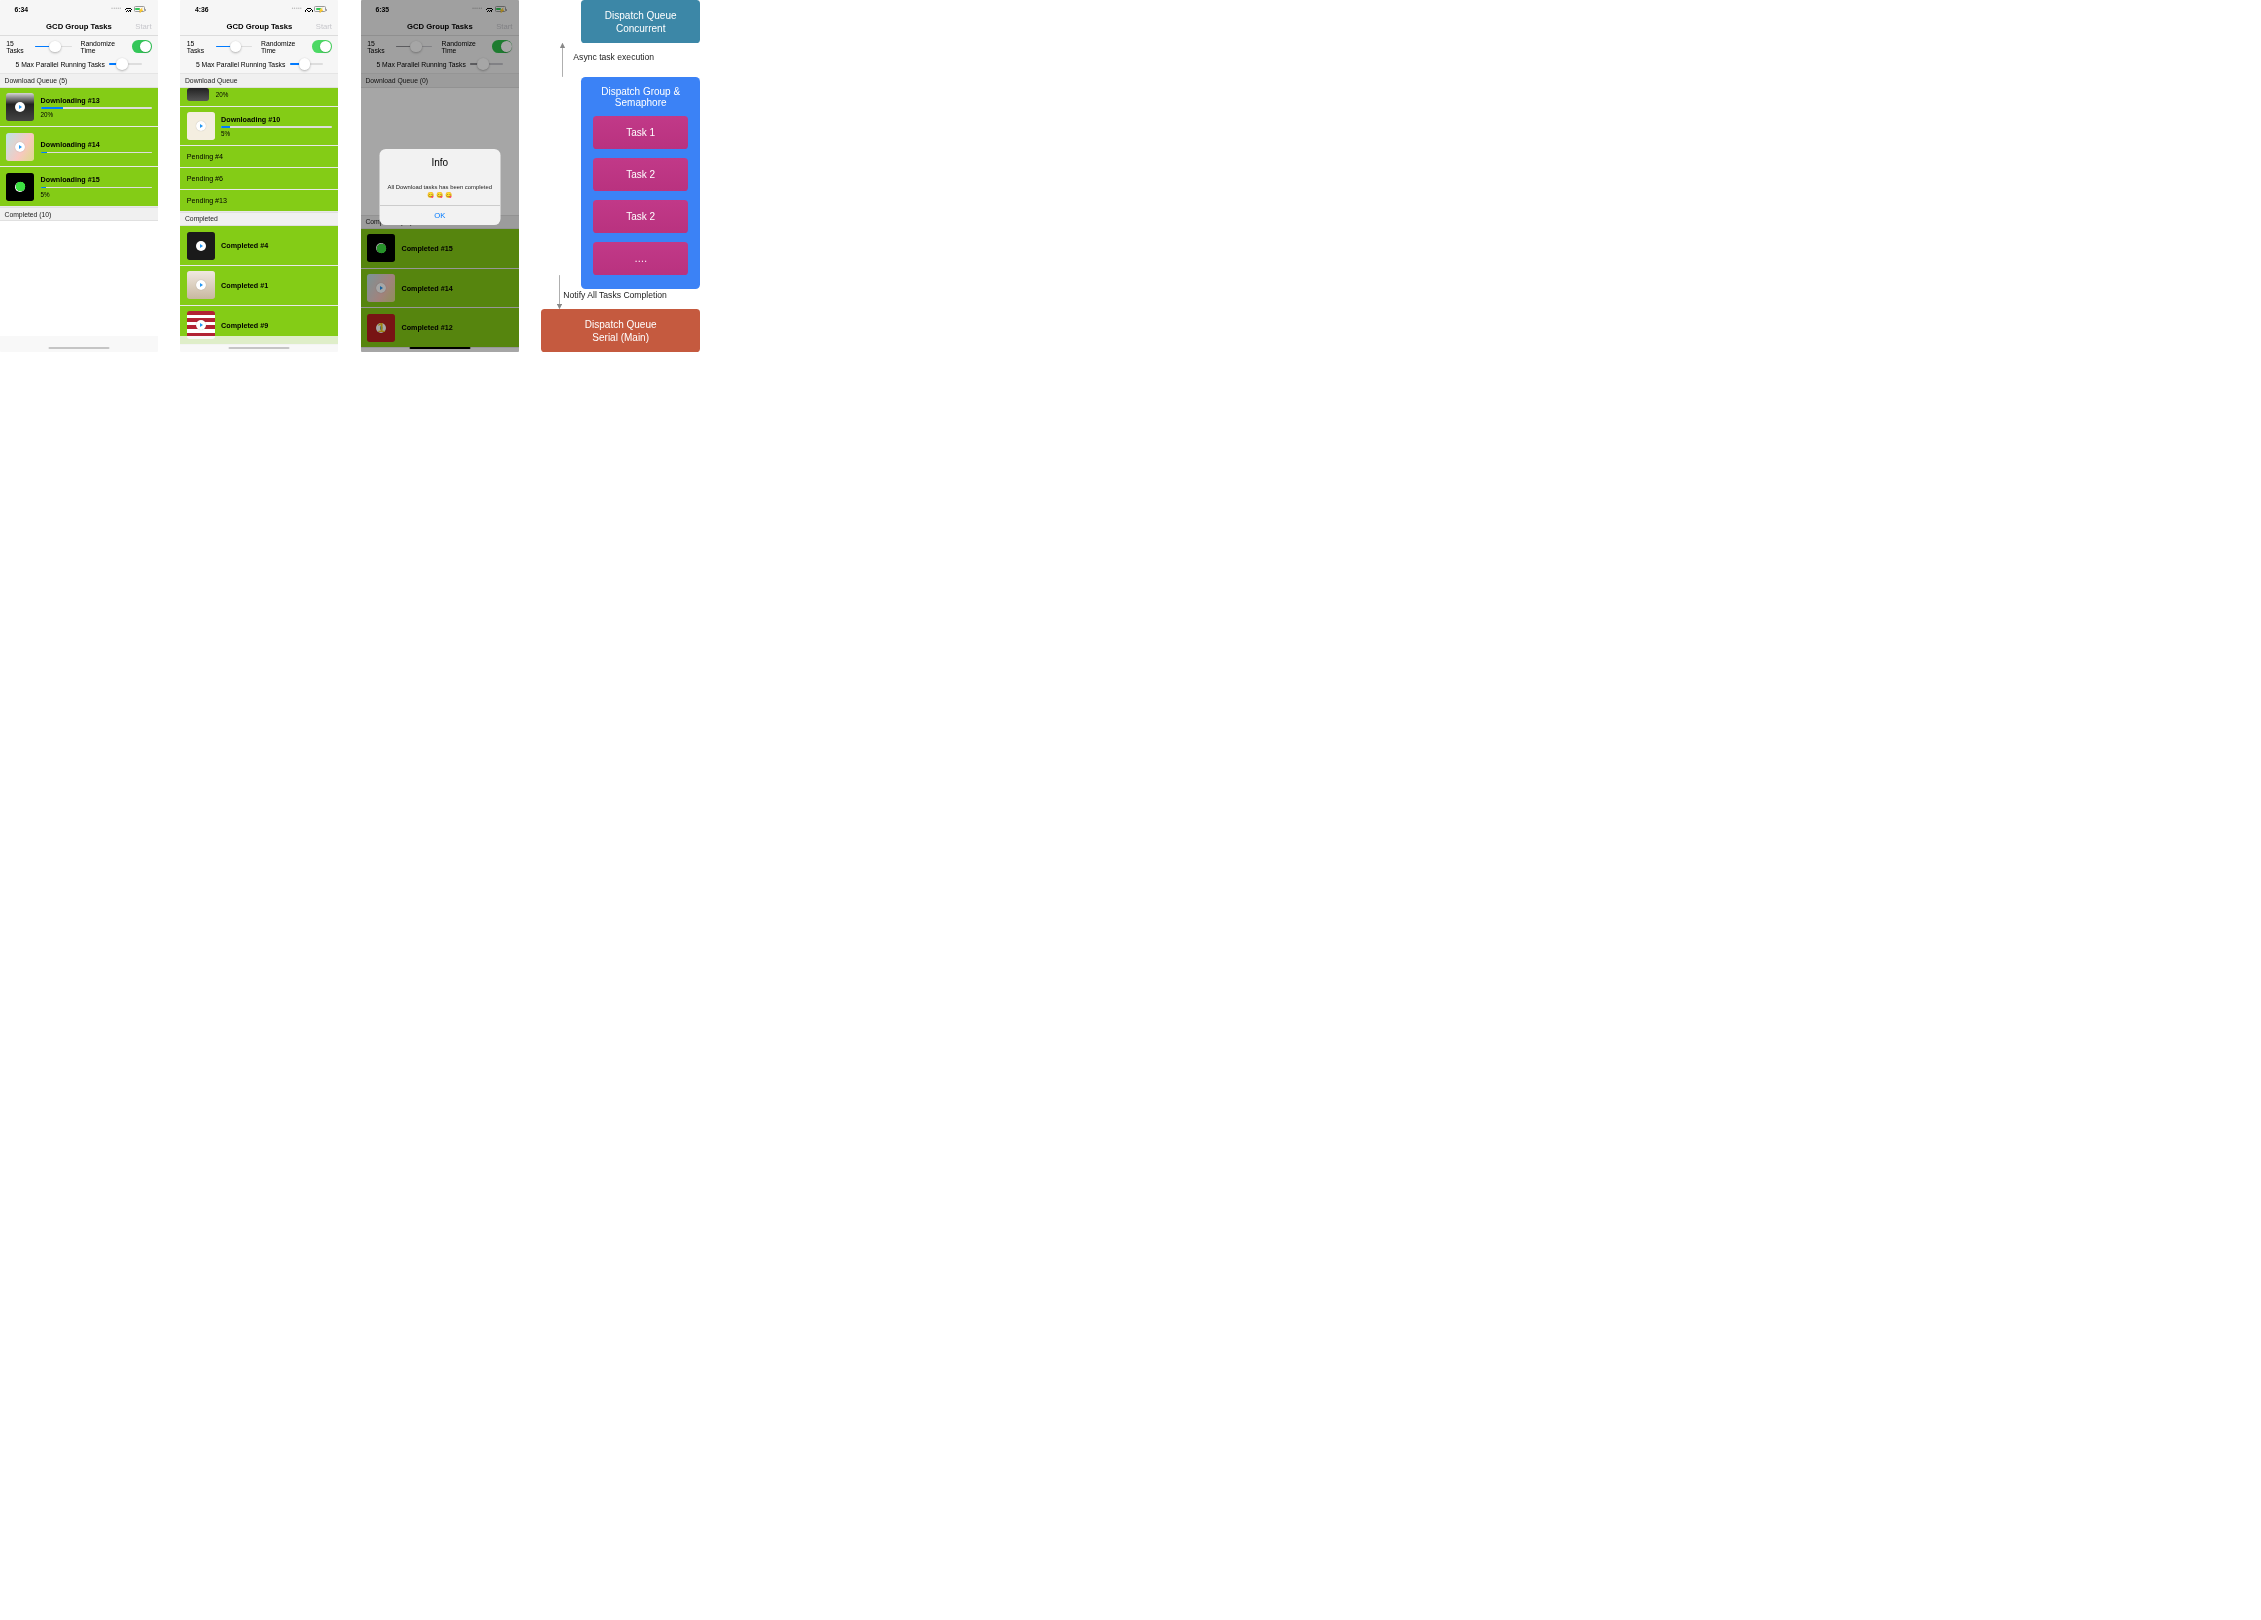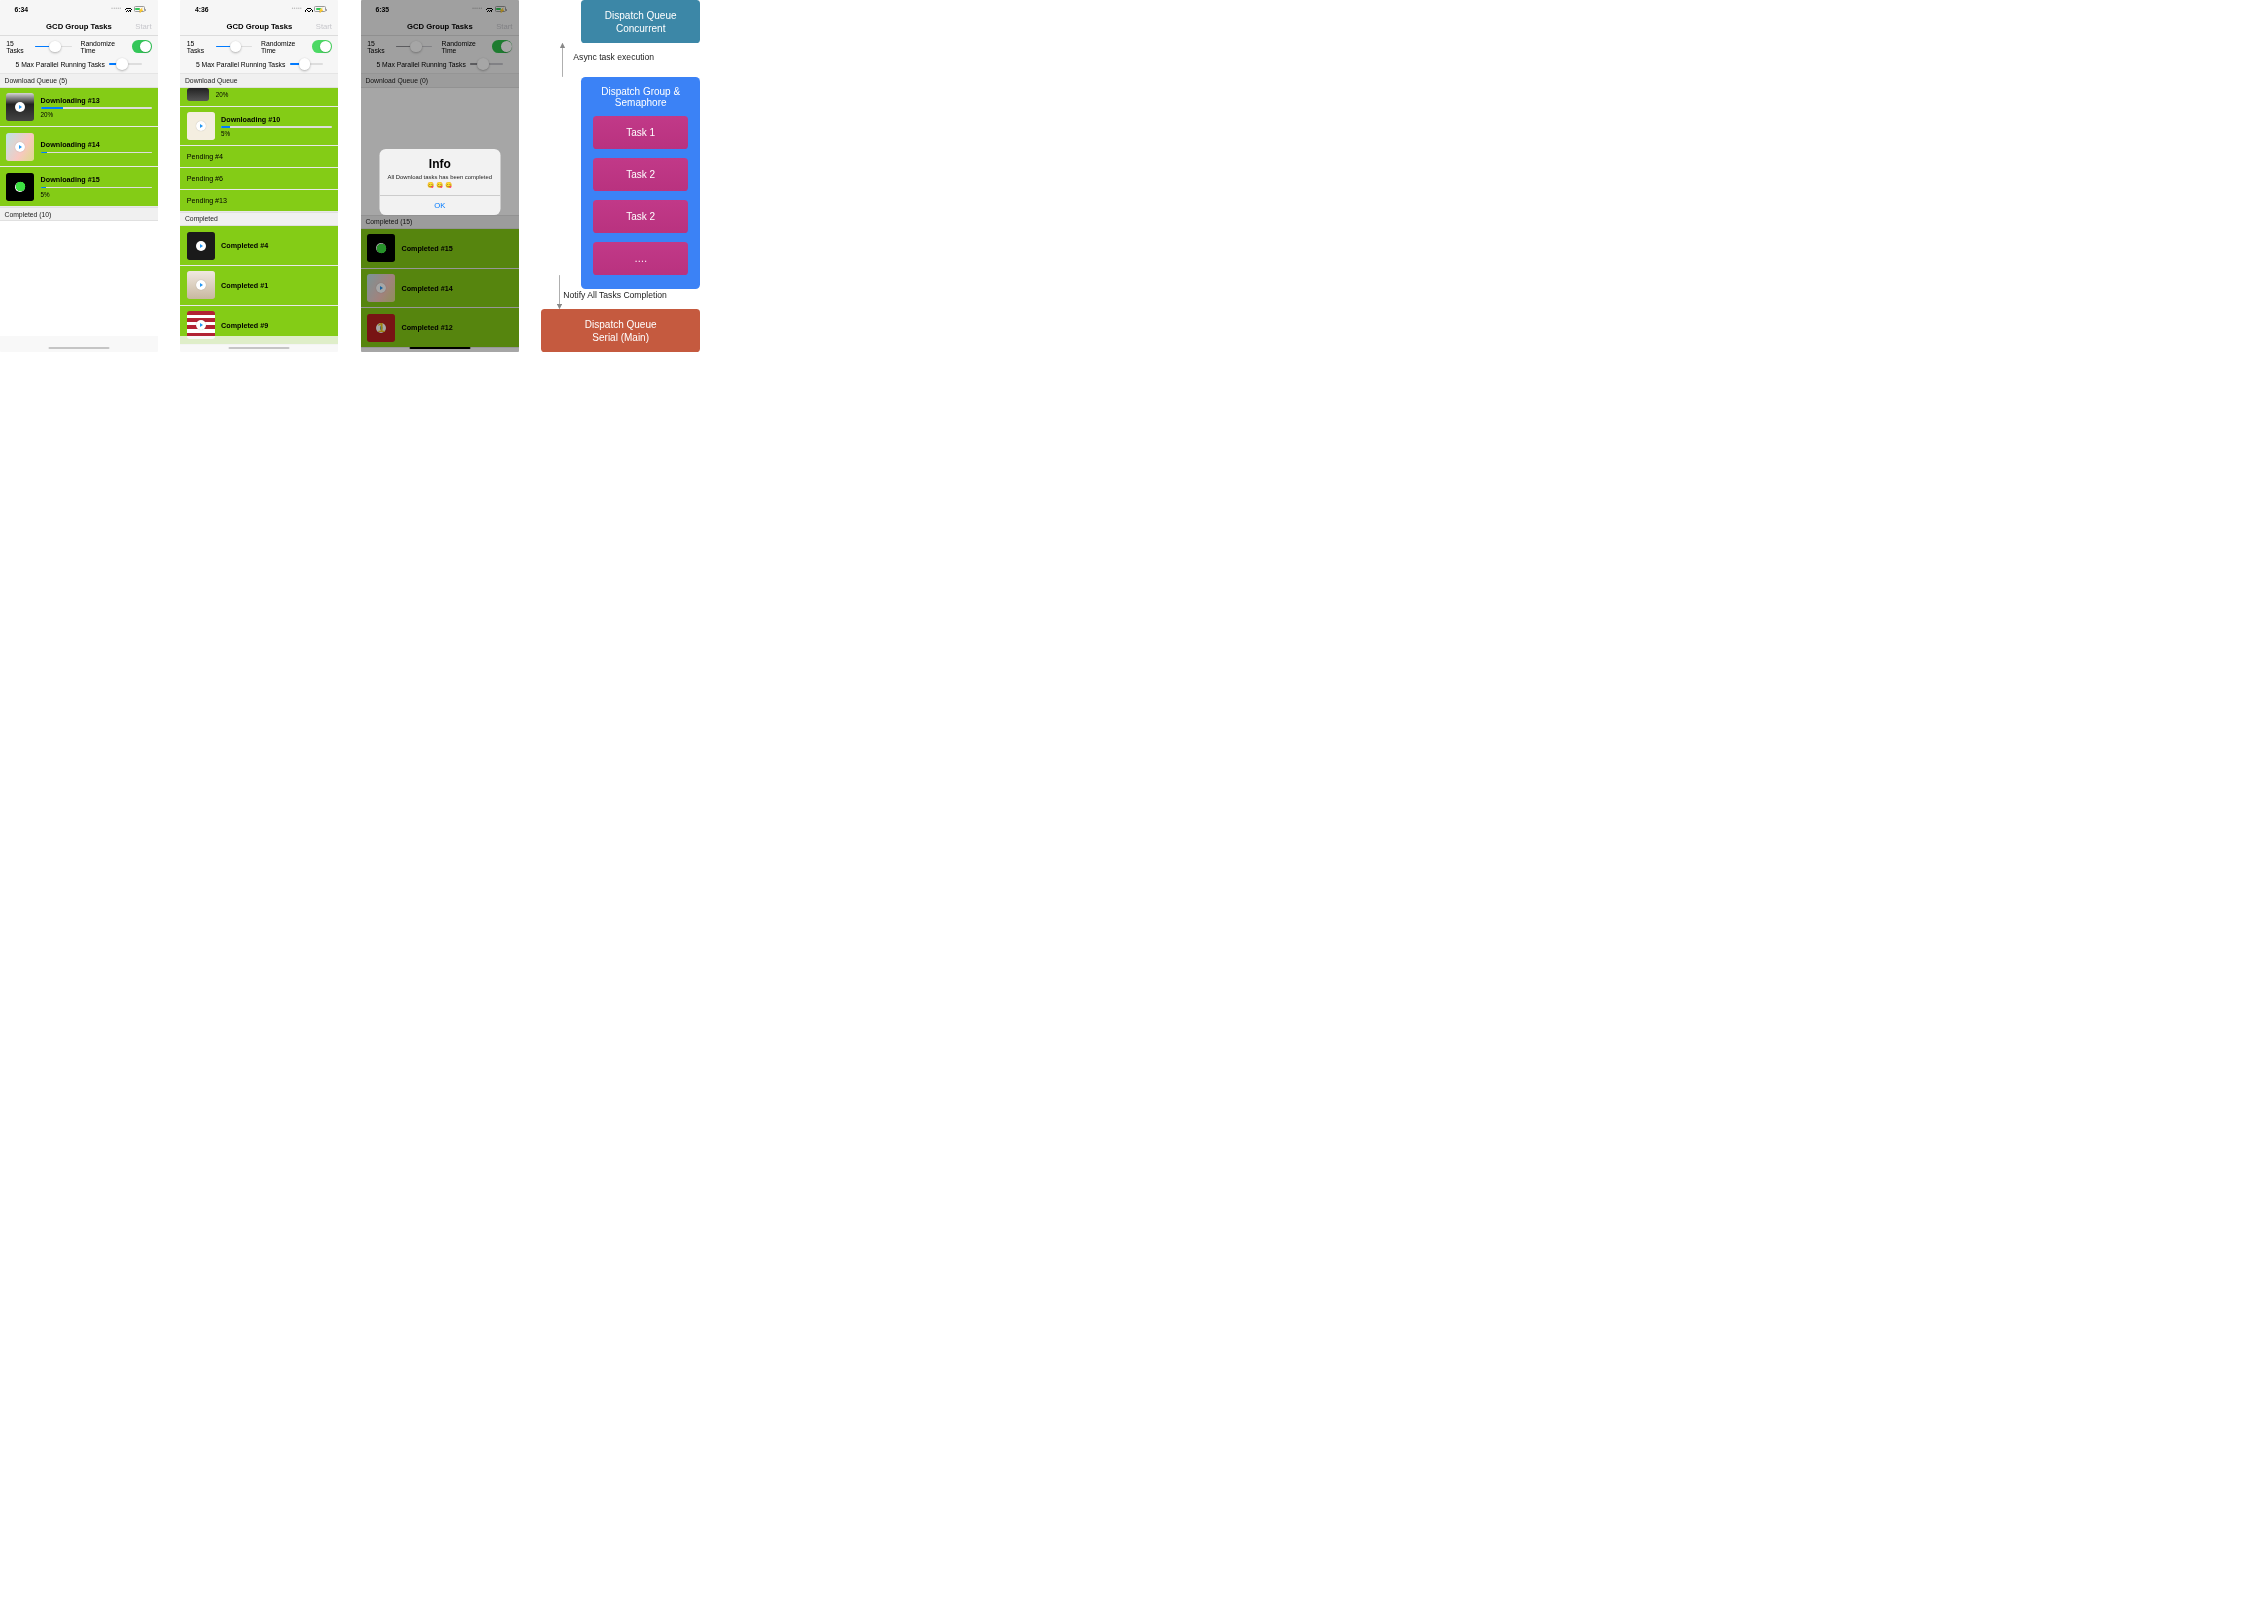--- a/index.html
+++ b/index.html
@@ -129,21 +129,21 @@
   .bottom-fade {
     position:absolute; bottom:0; left:0; right:0; height:16.3px; background:#f6f6f6cc; z-index:2;
   }
   
   .alert {
     position:absolute; left:50%; top:149px; transform:translateX(-50%);
     width:121px; background:#f2f2f2; border-radius:6.3px; z-index:10; overflow:hidden;
     text-align:center;
   }
   .alert-body { padding:8.1px 6.3px 5.4px; }
-  .alert-title { font-weight:700; font-size:12px; margin-bottom:3px;}
+  .alert-title { font-weight:400; font-size:10px; margin-bottom:16px;}
   .alert-msg { font-size:5.9px; color:#222; line-height:1.3;}
   .alert-btn { border-top:0.5px solid #ccc; padding:5px; color:#007aff; font-size:7.7px;}
   
   
   .diagram {
     width: 161px; height: 352px; position:relative;
     font-family: -apple-system, "Helvetica Neue", sans-serif;
     padding-left: 40px;
   }
   .dq {

